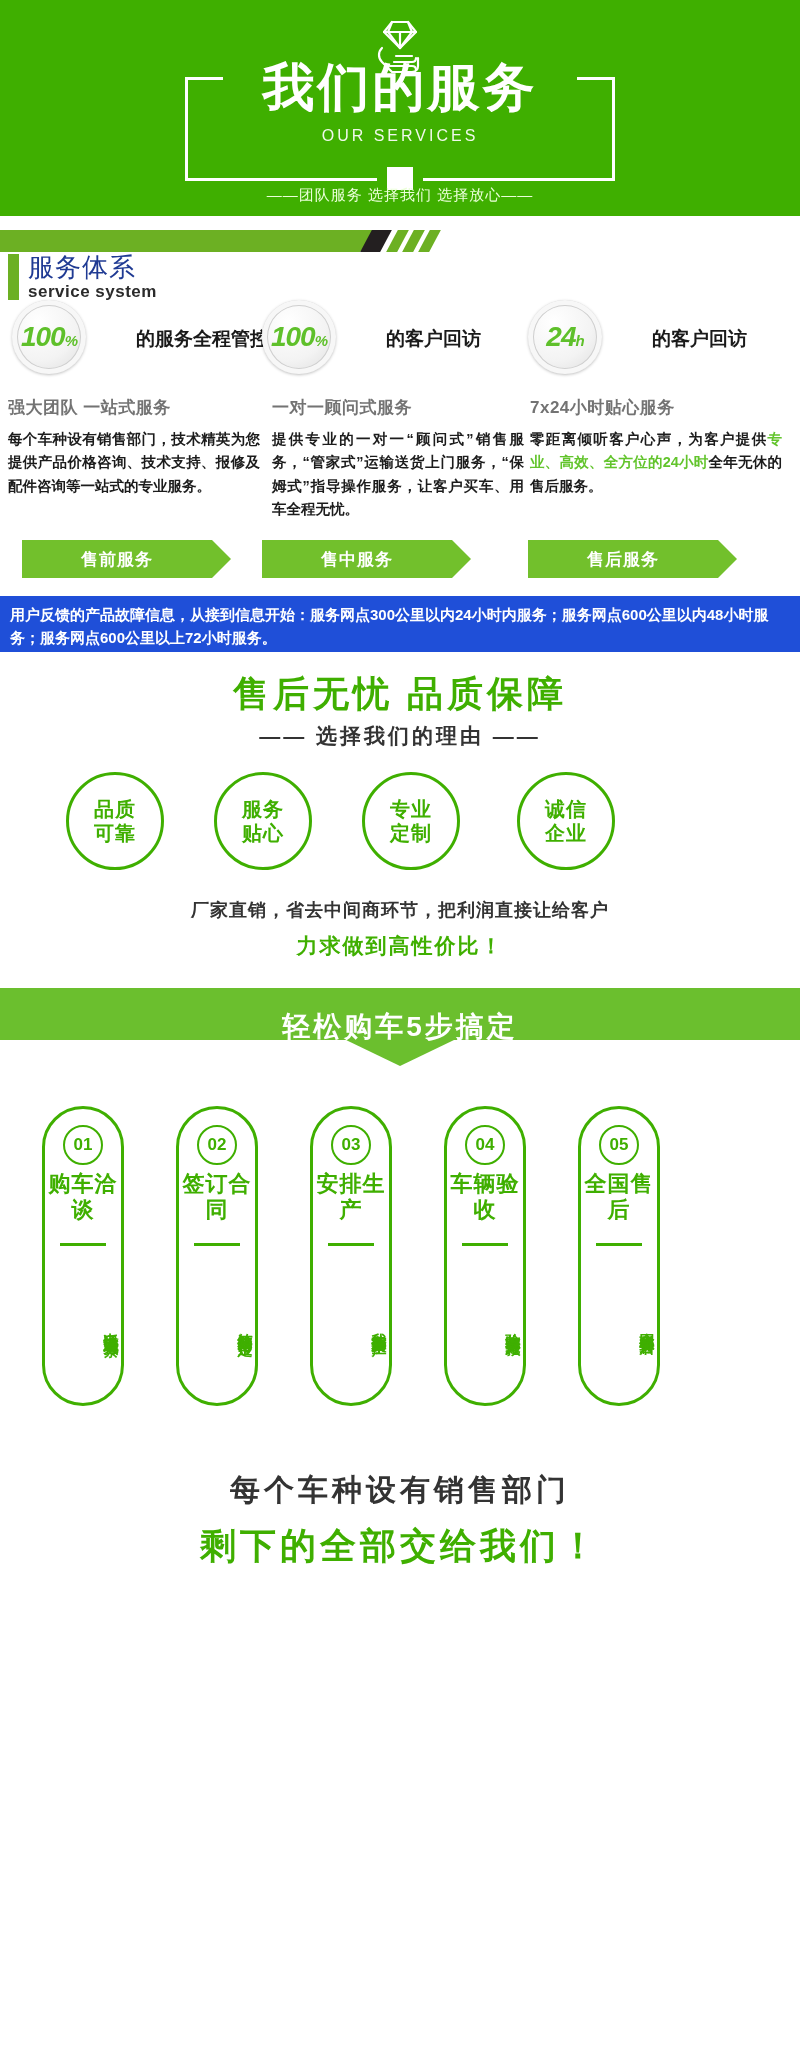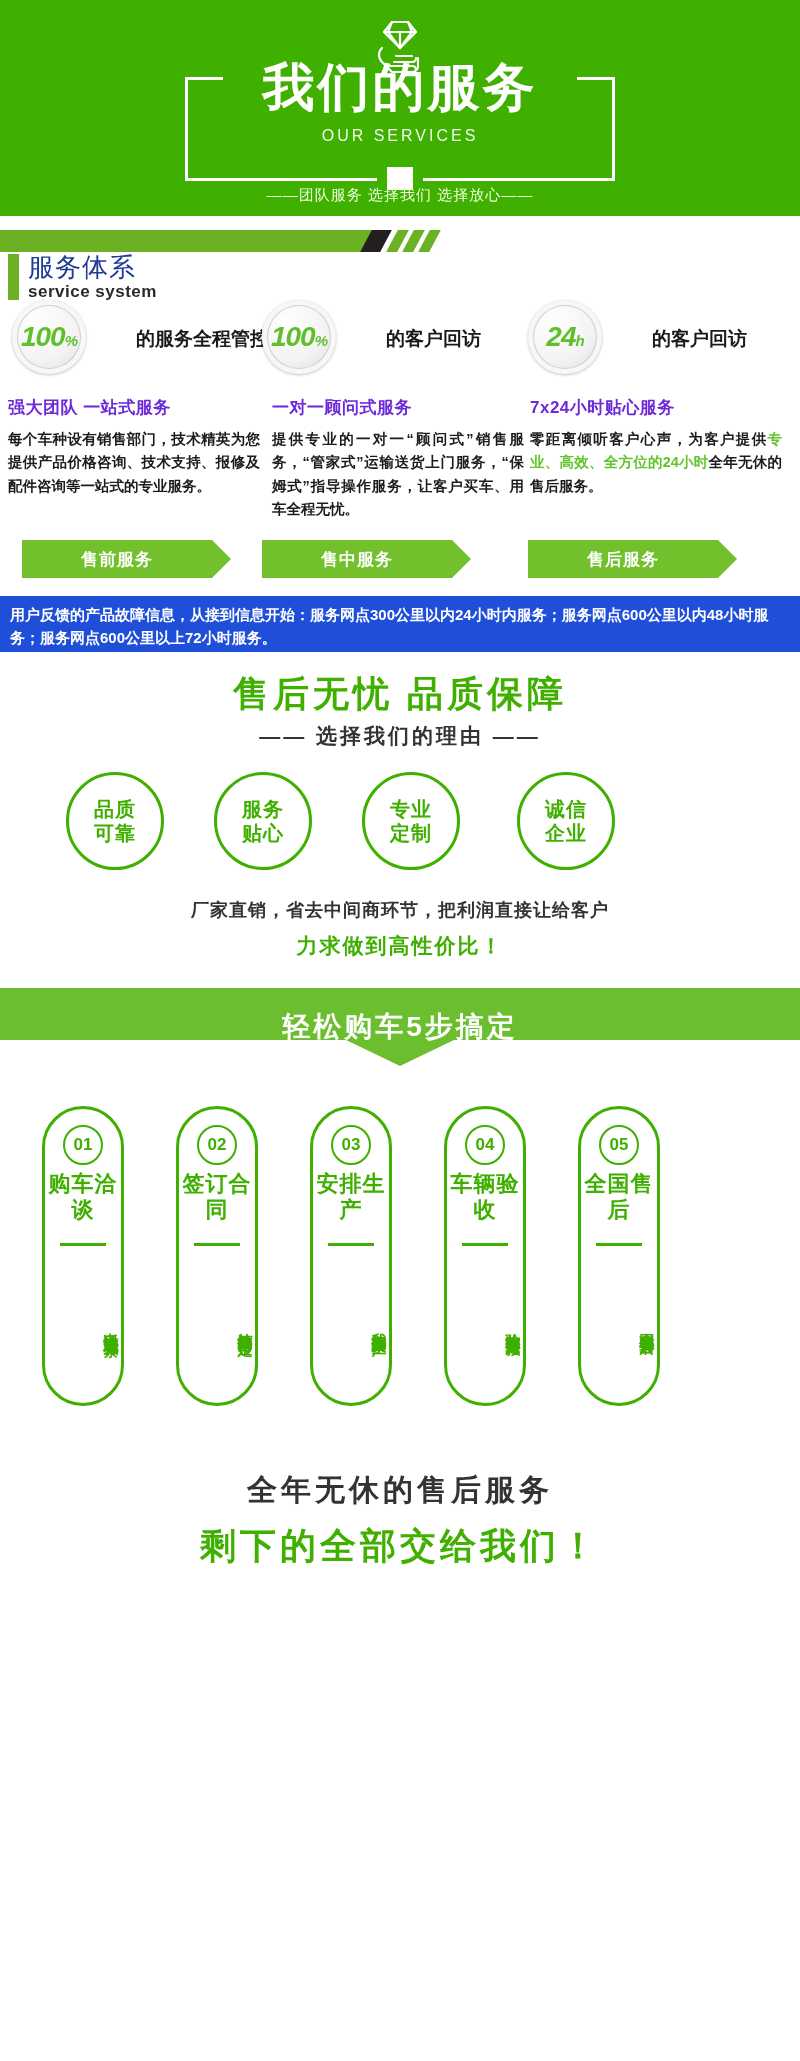--- a/index.html
+++ b/index.html
@@ -97,21 +97,21 @@
     color:#1a1a1a; letter-spacing:0px; white-space:nowrap;margin-left:44px;
   }
 
   
   .cols { position:absolute; left:0; top:396px; width:800px; }
   .col { position:absolute; top:0; width:252px; }
   .col.c1 { left:8px; }
   .col.c2 { left:272px; }
   .col.c3 { left:530px; }
   .col-head {
-    font-size:17px; font-weight:bold; color:#6d28d9; margin-bottom:9px;
+    font-size:17px; font-weight:bold; color:#737373; margin-bottom:9px;
     letter-spacing:.5px; white-space:nowrap;
   }
   .col-body {
     font-size:14.5px; color:#1c1c1c; line-height:1.62; font-weight:bold;
     text-align:justify;
   }
   .hl { color:#62c42c; }
 
   
   .arrows { position:absolute; left:0; top:540px; width:800px; height:40px; }
@@ -374,14 +374,14 @@
     <div class="step-desc">验收车辆并支付尾款</div>
   </div>
   <div class="step s5">
     <div class="step-num">05</div>
     <div class="step-title">全国售后</div>
     <div class="step-rule"></div>
     <div class="step-desc">全国联保终身售后</div>
   </div>
 </div>
 
-<div class="ft1">全年无休的售后服务</div>
+<div class="ft1">每个车种设有销售部门</div>
 <div class="ft2">剩下的全部交给我们！</div>
 
 </body></html>

